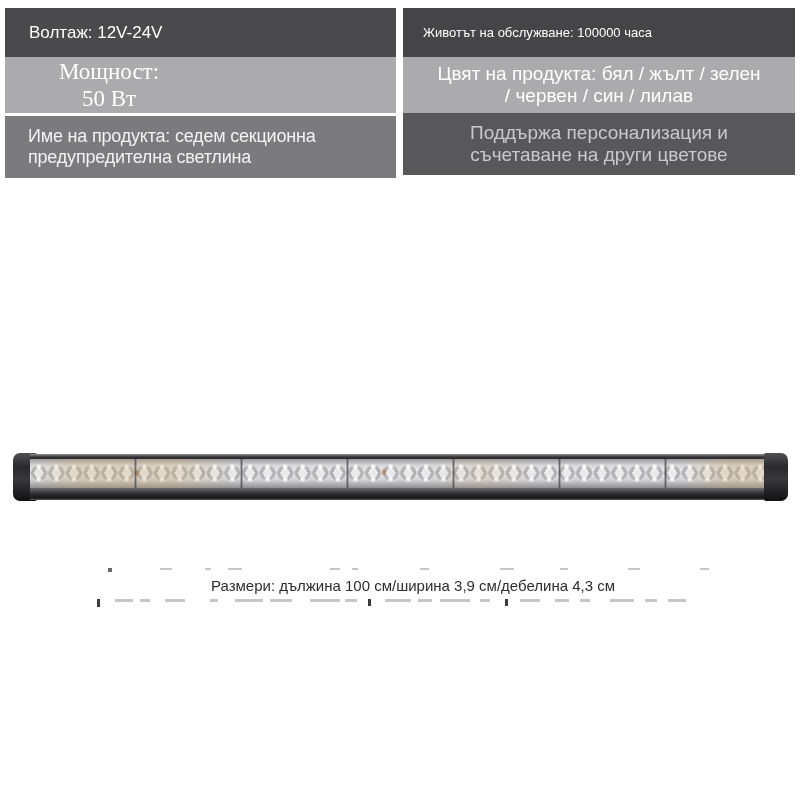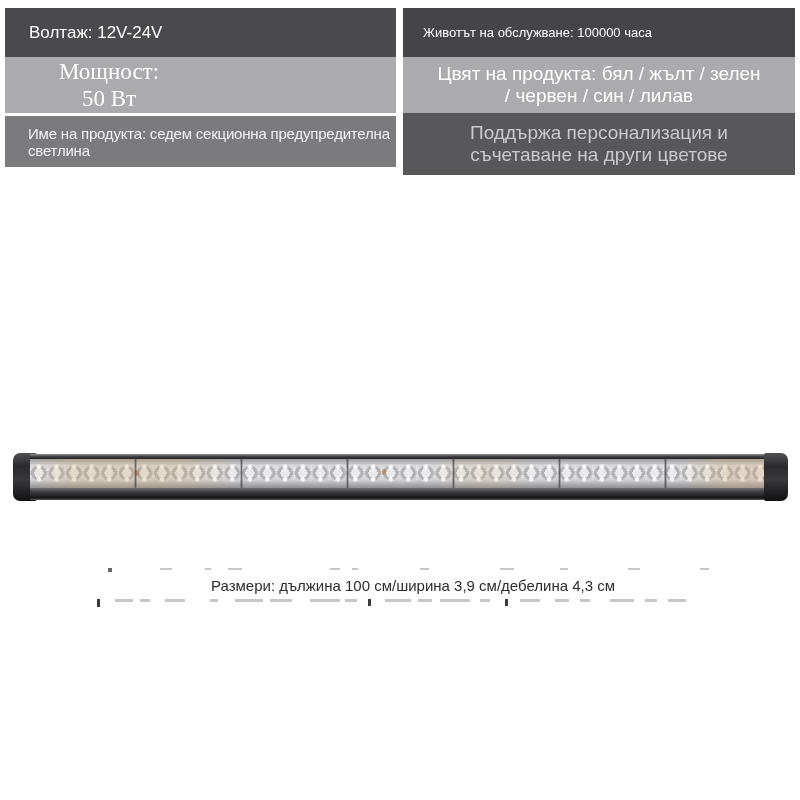--- a/index.html
+++ b/index.html
@@ -13,21 +13,21 @@
   .panel-left  { left:5px;   width:391px; }
   .panel-right { left:403px; width:392px; }
 
   .band { box-sizing:border-box; display:flex; align-items:center; }
 
   .b1 { height:49px; background:#4a4a4d; color:#ffffff; font-size:17px; padding-left:24px; }
   .b2 { height:56px; background:#ababad; color:#ffffff; }
   .b2 .pw { width:200px; margin-left:4px; text-align:center; font-size:23px; line-height:27px;font-family:Liberation Serif, serif; }
   .b3 { height:50px; background:#4a4a4d; color:#ffffff; font-size:23px; padding-left:44px; }
   .seam { height:3px; background:#ffffff; }
-  .b4 { height:51px; background:#7b7b7e; color:#f2f2f2; font-size:15px; padding-left:23px; letter-spacing:-0.2px; }
+  .b4 { height:62px; background:#7b7b7e; color:#f2f2f2; font-size:18px; padding-left:23px; letter-spacing:-0.2px; }
 
   .rb1 { height:49px; background:#454548; color:#ffffff; font-size:13px; padding-left:20px; }
   .rb2 { height:56px; background:#ababad; color:#ffffff; font-size:19px; line-height:22px;
          justify-content:center; text-align:center; }
   .rb3 { height:62px; background:#58585a; color:#c9c9cb; font-size:19px; line-height:22px;
          justify-content:center; text-align:center; }
 
   
   .lightbar { position:absolute; left:13px; top:453px; width:775px; height:48px; }
   .cap { position:absolute; top:0; width:24px; height:48px;

